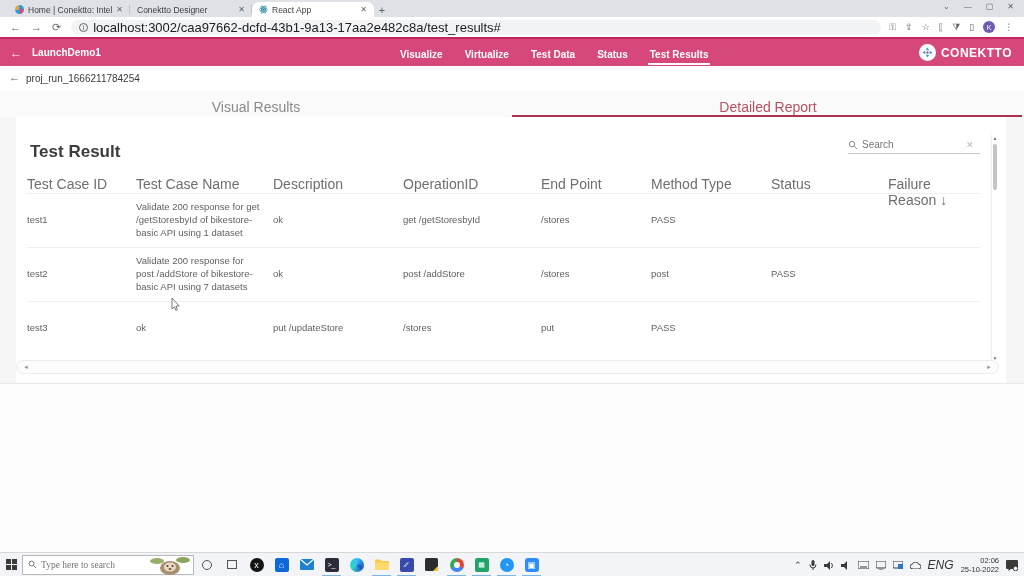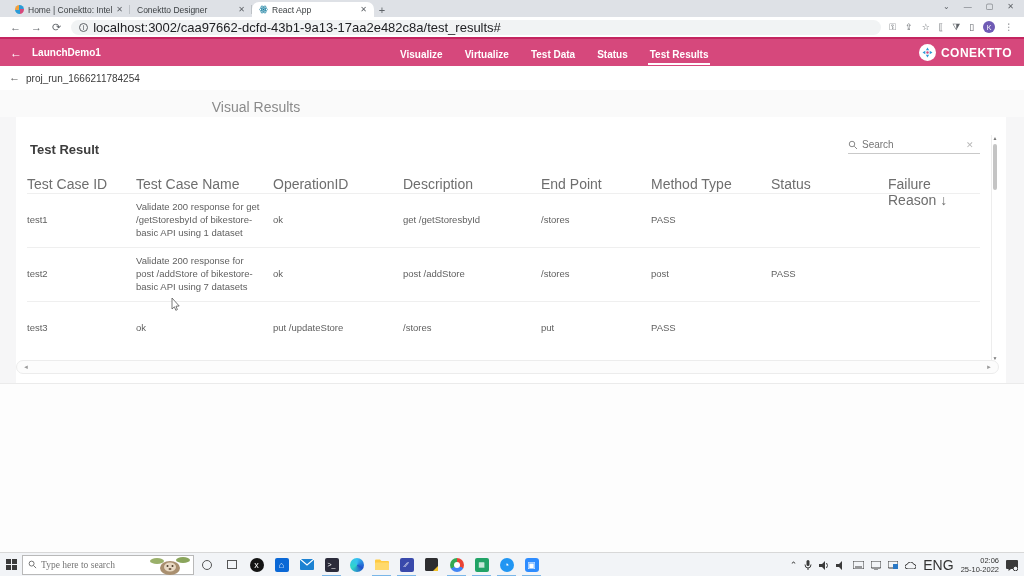--- a/index.html
+++ b/index.html
@@ -40,21 +40,21 @@
   .crumbrow .back { position:absolute; left:9px; top:5px; color:#555; font-size:11px; }
   .crumbrow .rid { position:absolute; left:26px; top:7px; font-size:10px; color:#3a3a3a; }
   .rtabs { position:absolute; top:90px; left:0; width:1024px; height:27px; background:#fafafa; display:flex; }
   .rtab { width:512px; text-align:center; font-size:14px; padding-top:9px; color:#8a8a8a; position:relative; }
   .rtab.on { color:#b8505f; }
   .rtab.on::after { content:""; position:absolute; left:0; right:2px; bottom:0; height:2px; background:#a8344c; }
 
   
   .sidestrip { position:absolute; top:117px; height:266px; background:#f6f6f7; }
   .panel { position:absolute; top:117px; left:16px; width:990px; height:262px; background:#fff; }
-  .tr-title { position:absolute; left:14px; top:25px; font-size:13px; font-weight:600; color:#3d3d3d; }
+  .tr-title { position:absolute; left:14px; top:25px; font-size:17px; font-weight:600; color:#3d3d3d; }
   .searchbox { position:absolute; right:26px; top:22px; width:132px; border-bottom:1px solid #c9c9c9; display:flex; align-items:center; gap:4px; padding-bottom:3px; }
   .searchbox input { border:none; outline:none; background:transparent; font-size:10px; width:100px; color:#333; font-family:"Liberation Sans",sans-serif; }
   .searchbox .clr { color:#b9b9b9; font-size:9px; }
   .grid { display:grid; grid-template-columns:109px 137px 130px 138px 110px 120px 117px 1fr; }
   .thead { position:absolute; left:11px; right:26px; top:55px; font-size:14px; color:#6e6e6e; }
   .thead > div { padding:4px 8px 4px 0; }
   .tbody { position:absolute; left:11px; right:26px; top:76px; }
   .trow { font-size:9.5px; color:#5f5f5f; border-top:1px solid #efefef; min-height:54px; align-items:center; }
   .trow > div { padding:6px 10px 6px 0; line-height:1.35; }
   .vscroll { position:absolute; right:8px; top:18px; bottom:18px; width:7px; border-left:1px solid #ededed; }
@@ -73,21 +73,21 @@
   .winlogo span { background:#3a3a3a; }
   .tsearch { width:172px; height:20px; background:#fff; border:1px solid #b9b9b9; display:flex; align-items:center; padding:0 5px; gap:4px; position:relative; }
   .tsearch input { border:none; outline:none; font-size:9.5px; color:#555; width:100px; background:transparent; font-family:Liberation Serif, serif; }
   .sloth { position:absolute; right:2px; top:0; width:42px; height:19px; overflow:hidden; }
   .tbtn { width:25px; height:24px; display:flex; align-items:center; justify-content:center; position:relative; }
   .tbtn.open::after { content:""; position:absolute; bottom:0; left:3px; right:3px; height:2px; background:#79b6e8; }
   .ic { width:14px; height:14px; display:flex; align-items:center; justify-content:center; font-size:9px; color:#fff; flex:none; }
   .tray { position:absolute; right:0; top:0; height:24px; display:flex; align-items:center; gap:7px; padding-right:6px; color:#3a3a3a; }
   .trayglyph { font-size:9px; color:#3a3a3a; }
   .clock { text-align:right; font-size:7.5px; color:#333; line-height:1.25; }
-  .lang { font-size:14px; color:#333; }
+  .lang { font-size:12px; color:#333;font-style:italic; }
 </style>
 </head>
 <body>
 
 <div class="tabstrip">
   <div class="btab" style="margin-left:8px">
     <span class="fav" style="background:conic-gradient(#2b9bd7 0 25%, #d6487c 0 50%, #2b9bd7 0 75%, #f2a03d 0);border-radius:50%"></span>
     <span class="ttl">Home | Conektto: Intelligent AP</span>
     <span class="x">✕</span>
       <span class="sep"></span>
@@ -160,42 +160,43 @@
   </div>
 </div>
 
 <div class="crumbrow">
   <span class="back">←</span>
   <span class="rid">proj_run_1666211784254</span>
 </div>
 
 <div class="rtabs">
   <div class="rtab">Visual Results</div>
+  <div class="rtab on">Detailed Report</div>
 </div>
 
 <div class="sidestrip" style="left:0;width:16px"></div>
 <div class="sidestrip" style="left:1006px;width:18px"></div>
 
 <div class="panel">
   <div class="tr-title">Test Result</div>
 
   <div class="searchbox">
     <svg width="10" height="10" viewBox="0 0 20 20">
       <circle cx="8" cy="8" r="5.5" fill="none" stroke="#8a8a8a" stroke-width="2"></circle>
       <line x1="12.5" y1="12.5" x2="18" y2="18" stroke="#8a8a8a" stroke-width="2"></line>
     </svg>
     <input placeholder="Search" style="">
     <span class="clr">✕</span>
   </div>
 
   <div class="thead grid">
     <div>Test Case ID</div>
     <div>Test Case Name</div>
+    <div>Description</div>
     <div>OperationID</div>
-    <div>Description</div>
     <div>End Point</div>
     <div>Method Type</div>
     <div>Status</div>
     <div><span>Failure Reason</span> <span>↓</span></div>
   </div>
 
   <div class="tbody">
     <div class="trow grid">
       <div>test1</div>
       <div>Validate 200 response for get /getStoresbyId of bikestore-basic API using 1 dataset</div>

